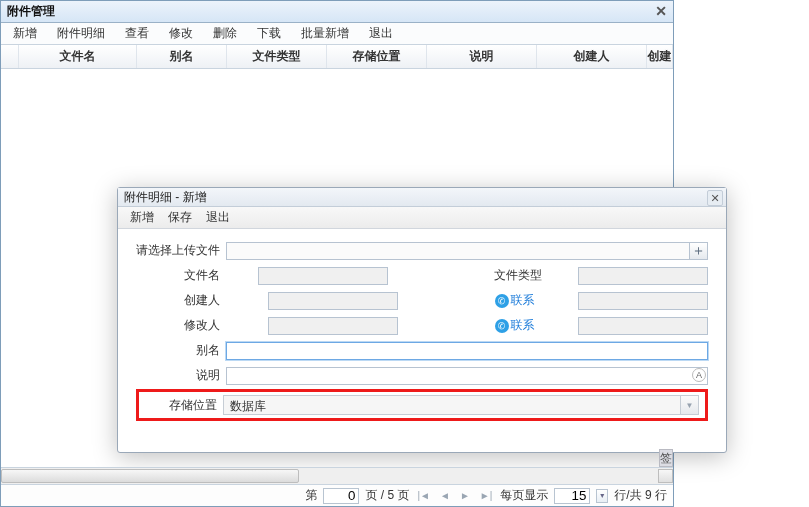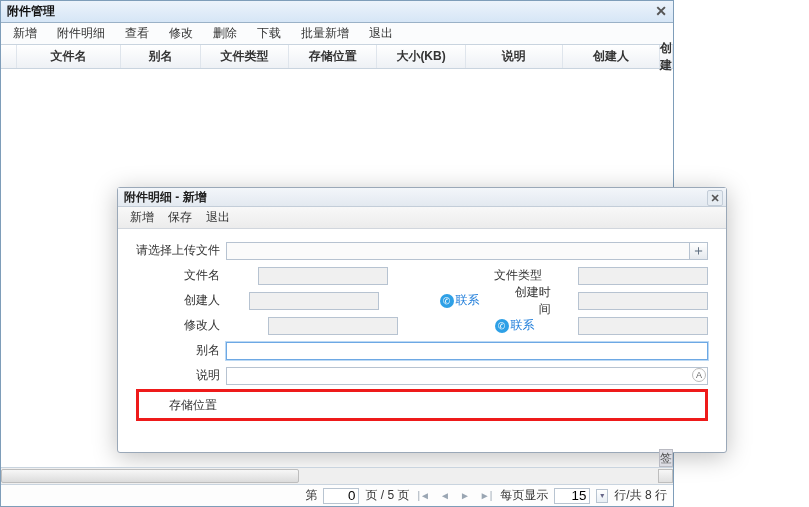--- a/index.html
+++ b/index.html
@@ -17,21 +17,21 @@
   .hscroll .btn { position:absolute; top:1px; width:15px; height:14px; background:linear-gradient(to bottom,#f7f7f7,#e0e0e0); border:1px solid #bdbdbd;}
   .status { height:22px; border-top:1px solid #c9d4df; background:#fdfdfd; display:flex; align-items:center; justify-content:flex-end; padding-right:6px; gap:6px; }
   .status .pg-input, .status .perpage-input { width:36px; height:16px; border:1px solid #b8c4d1; background:#fff; text-align:right; padding:0 3px;}
   .status .navbtn { color:#9aa6b3; font-size:10px; padding:0 2px; cursor:pointer;}
   .status span { color:#333; }
   .status .dd { width:12px; height:14px; border:1px solid #b8c4d1; background:linear-gradient(#fff,#e8eef4); display:inline-flex; align-items:center; justify-content:center; font-size:8px; color:#668; cursor:pointer;}
   .side-tab { position:absolute; right:0; top:380px; width:14px; height:18px; background:#dcdde4; border:1px solid #b9bac2; color:#555; display:flex; align-items:center; justify-content:center;}
 
   
   .dialog { position:absolute; left:116px; top:118px; width:610px; height:266px; background:#fff; border:1px solid #9aa8b8; box-shadow:0 4px 25px rgba(0,0,0,0.25); border-radius:3px; display:flex; flex-direction:column; }
-  .dlg-title { height:19px; background:linear-gradient(to bottom,#f3f6fa,#e3e9f0); border-bottom:1px solid #c3cdd8; display:flex; align-items:center; padding:0 6px; font-weight:bold; color:#222; position:relative; font-size:12px;}
+  .dlg-title { height:19px; background:linear-gradient(to bottom,#f3f6fa,#e3e9f0); border-bottom:1px solid #c3cdd8; display:flex; align-items:center; padding:0 6px; font-weight:normal; color:#222; position:relative; font-size:12px;}
   .dlg-title .dlg-close { position:absolute; right:3px; top:2px; width:16px; height:16px; background:#e7edf3; border:1px solid #c3cdd8; border-radius:2px; display:flex; align-items:center; justify-content:center; font-size:11px; color:#555; cursor:pointer;}
   .dlg-toolbar { height:22px; background:linear-gradient(to bottom,#f8f8f8,#ececec); border-bottom:1px solid #d1d6dd; display:flex; align-items:center; padding:0 12px; gap:14px; }
   .dlg-toolbar span { cursor:pointer; }
   .form { padding:10px 18px 8px 18px; position:relative; }
   .row { display:flex; align-items:center; height:23px; margin-bottom:2px;justify-content:space-between; }
   .lbl { width:90px; text-align:right; padding-right:6px; color:#333; }
   .inp { height:18px; border:1px solid #b7c3d1; background:#f0f0f0; }
   .inp.wfile { flex:1; background:#fbfbfb; }
   .filebtn { width:18px; height:18px; border:1px solid #b7c3d1; border-left:none; background:linear-gradient(#fff,#e5e9ee); display:flex; align-items:center; justify-content:center; color:#5b6b7e; font-size:14px; cursor:pointer;}
   .inp.w1 { width:130px; }
@@ -67,21 +67,20 @@
     <span>下载</span>
     <span>批量新增</span>
     <span>退出</span>
   </div>
   <div class="headers">
     <div style="width:18px"></div>
     <div style="width:118px">文件名</div>
     <div style="width:90px">别名</div>
     <div style="width:100px">文件类型</div>
     <div style="width:100px">存储位置</div>
-    <div style="width:100px">大小(KB)</div>
     <div style="width:110px">说明</div>
     <div style="width:110px">创建人</div>
     <div style="flex:1">创建</div>
   </div>
   <div class="content-area">
 
     <div class="dialog">
       <div class="dlg-title">
         <span>附件明细 - 新增</span>
         <span class="dlg-close">✕</span>
@@ -105,21 +104,20 @@
           <input class="inp w2" disabled="" style="">
         </div>
         <div class="row">
           <div class="lbl">创建人</div>
           <input class="inp w1" disabled="" style="">
           <div class="midgap"></div>
           <span class="link-pill">
             <span class="lk-icon">✆</span>
             <span>联系</span>
           </span>
-          <div class="lbl2">创建时间</div>
           <input class="inp w2" disabled="" style="">
         </div>
         <div class="row">
           <div class="lbl">修改人</div>
           <input class="inp w1" disabled="" style="">
           <div class="midgap"></div>
           <span class="link-pill">
             <span class="lk-icon">✆</span>
             <span>联系</span>
           </span>
@@ -131,20 +129,24 @@
         </div>
         <div class="row">
           <div class="lbl">说明</div>
           <div class="desc-wrap">
             <input class="inp desc" style="width: 100%;" value="">
             <div class="desc-a">A</div>
           </div>
         </div>
         <div class="highlight">
           <div class="lbl">存储位置</div>
+          <div class="combo">
+            <div class="ctext">数据库</div>
+            <div class="carrow">▼</div>
+          </div>
         </div>
       </div>
     </div>
 
     <div class="side-tab">签</div>
   </div>
 
   <div class="hscroll">
     <div class="thumb"></div>
     <div class="btn" style="right:0"></div>
@@ -154,15 +156,15 @@
     <span>第</span>
     <input class="pg-input" value="0" style="">
     <span>页 / 5 页</span>
     <span class="navbtn">|◄</span>
     <span class="navbtn">◄</span>
     <span class="navbtn">►</span>
     <span class="navbtn">►|</span>
     <span>每页显示</span>
     <input class="perpage-input" value="15" style="">
     <span class="dd">▾</span>
-    <span>行/共 8 行</span>
+    <span>行/共 9 行</span>
   </div>
 </div>
 
 </body></html>

